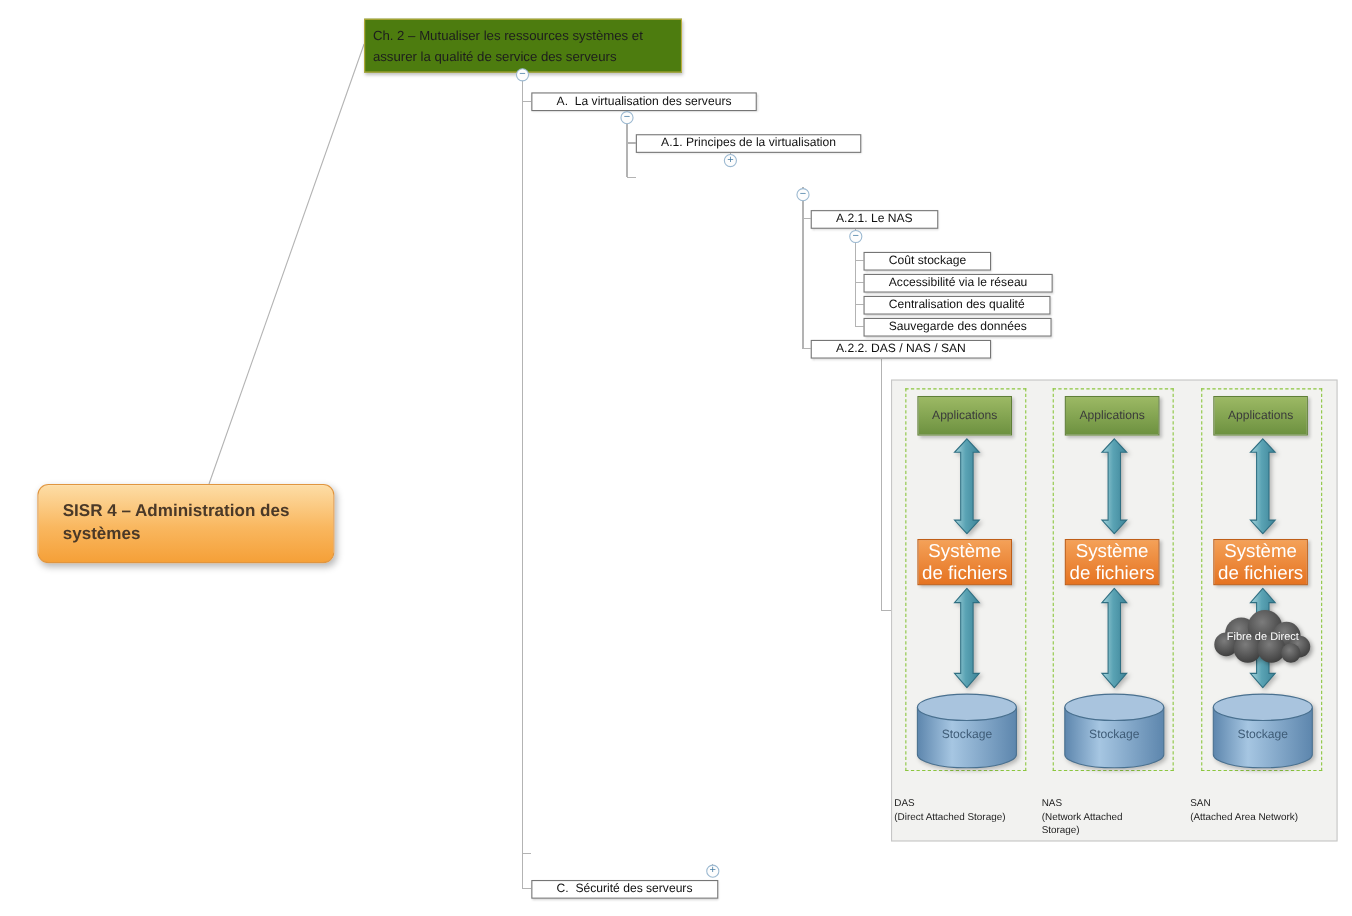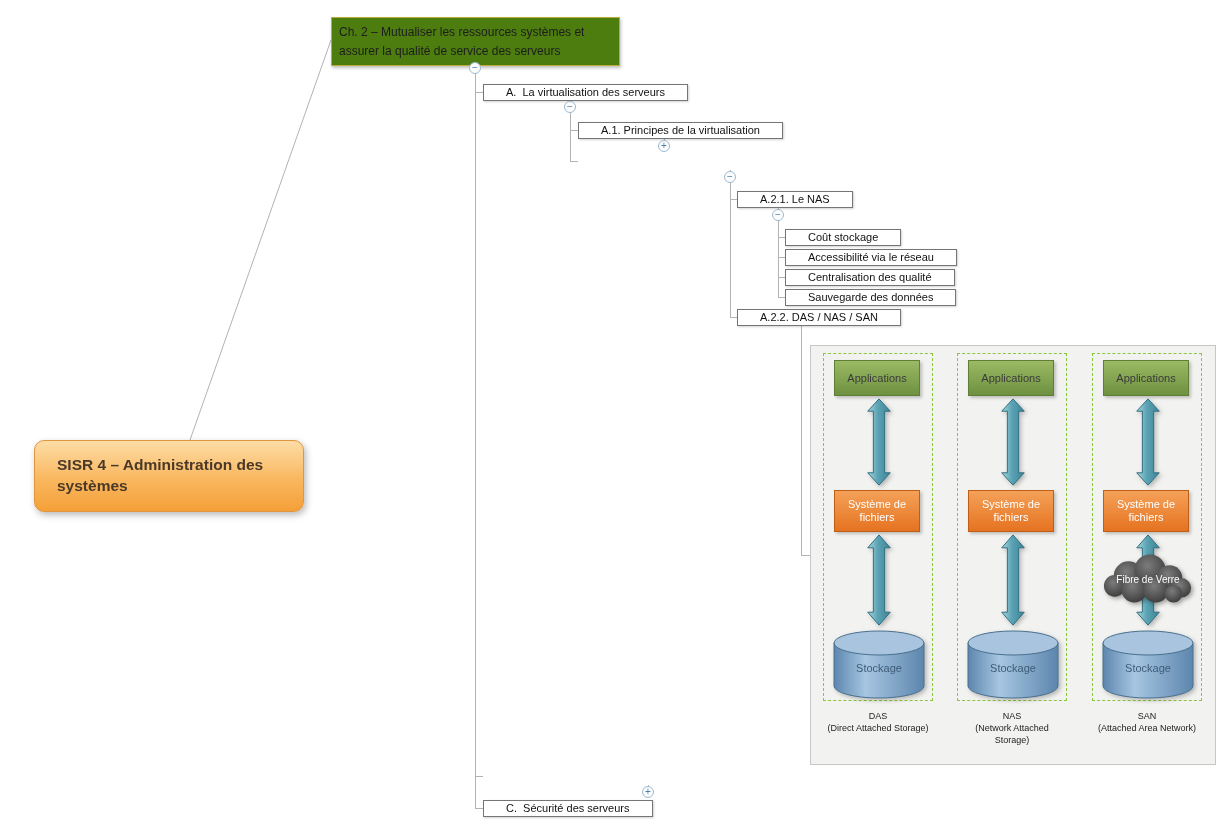--- a/index.html
+++ b/index.html
@@ -40,32 +40,32 @@
        border:1px dashed #8cc63f;}
   .appbox{position:absolute;left:10px;top:6px;width:86px;height:36px;box-sizing:border-box;
           background:linear-gradient(180deg,#9cb964,#6d9140);border:1px solid #5f7f36;
           box-shadow:2px 2px 3px rgba(0,0,0,.22);
           display:flex;align-items:center;justify-content:center;
           font-size:11px;color:#3b3b3b;}
   .fsbox{position:absolute;left:10px;top:136px;width:86px;height:42px;box-sizing:border-box;
          background:linear-gradient(180deg,#f4a158,#e57321);border:1px solid #bf5e17;
          box-shadow:2px 2px 3px rgba(0,0,0,.22);
          display:flex;align-items:center;justify-content:center;text-align:center;
-         font-size:11px;line-height:1.2;color:#fff;}
+         font-size:17px;line-height:1.2;color:#fff;}
   .arrow{position:absolute;left:42px;filter:drop-shadow(2px 2px 2px rgba(0,0,0,.25));}
   .cyl{position:absolute;left:6px;top:276px;width:98px;height:70px;
        filter:drop-shadow(2px 2px 2px rgba(0,0,0,.25));}
   .cyl-label{position:absolute;left:0;top:32px;width:100%;text-align:center;
              font-size:11px;color:#3f5c77;}
   .cloud{position:absolute;left:6px;width:98px;height:54px;z-index:4;
          filter:drop-shadow(2px 2px 2px rgba(0,0,0,.35));}
   .cloud-label{position:absolute;left:0;top:0;width:100%;height:100%;
                display:flex;align-items:center;justify-content:center;
                font-size:10px;color:#fff;}
-  .sol-label{position:absolute;top:364px;width:130px;text-align:center;
+  .sol-label{position:absolute;top:378px;width:130px;
              font-size:9px;line-height:1.35;color:#1d1d1d;}
   .sol-sub{white-space:pre-line;}
   .caption{position:absolute;left:0;top:402px;width:100%;text-align:center;
            font-size:11px;color:#1d1d1d;}
 </style>
 </head>
 <body>
 
 <div class="canvas">
 
@@ -185,21 +185,21 @@
             <circle cx="30" cy="24" r="15"></circle>
               <circle cx="52" cy="18" r="16"></circle>
             <circle cx="72" cy="26" r="13"></circle>
               <circle cx="84" cy="36" r="10"></circle>
             <circle cx="16" cy="34" r="11"></circle>
               <circle cx="36" cy="38" r="13"></circle>
             <circle cx="58" cy="38" r="13"></circle>
               <circle cx="76" cy="42" r="9"></circle>
           </g>
         </svg>
-        <span class="cloud-label">Fibre de Verre</span>
+        <span class="cloud-label">Fibre de Direct</span>
       </div>
       <div class="cyl">
         <svg width="98" height="70" viewBox="0 0 98 70">
           <path d="M4,13 v43 a45,12 0 0 0 90,0 v-43" fill="url(#cylBody)" stroke="#49708f"></path>
           <ellipse cx="49" cy="13" rx="45" ry="12" fill="#a9c4de" stroke="#49708f"></ellipse>
         </svg>
         <span class="cyl-label">Stockage</span>
       </div>
     </div>
 

